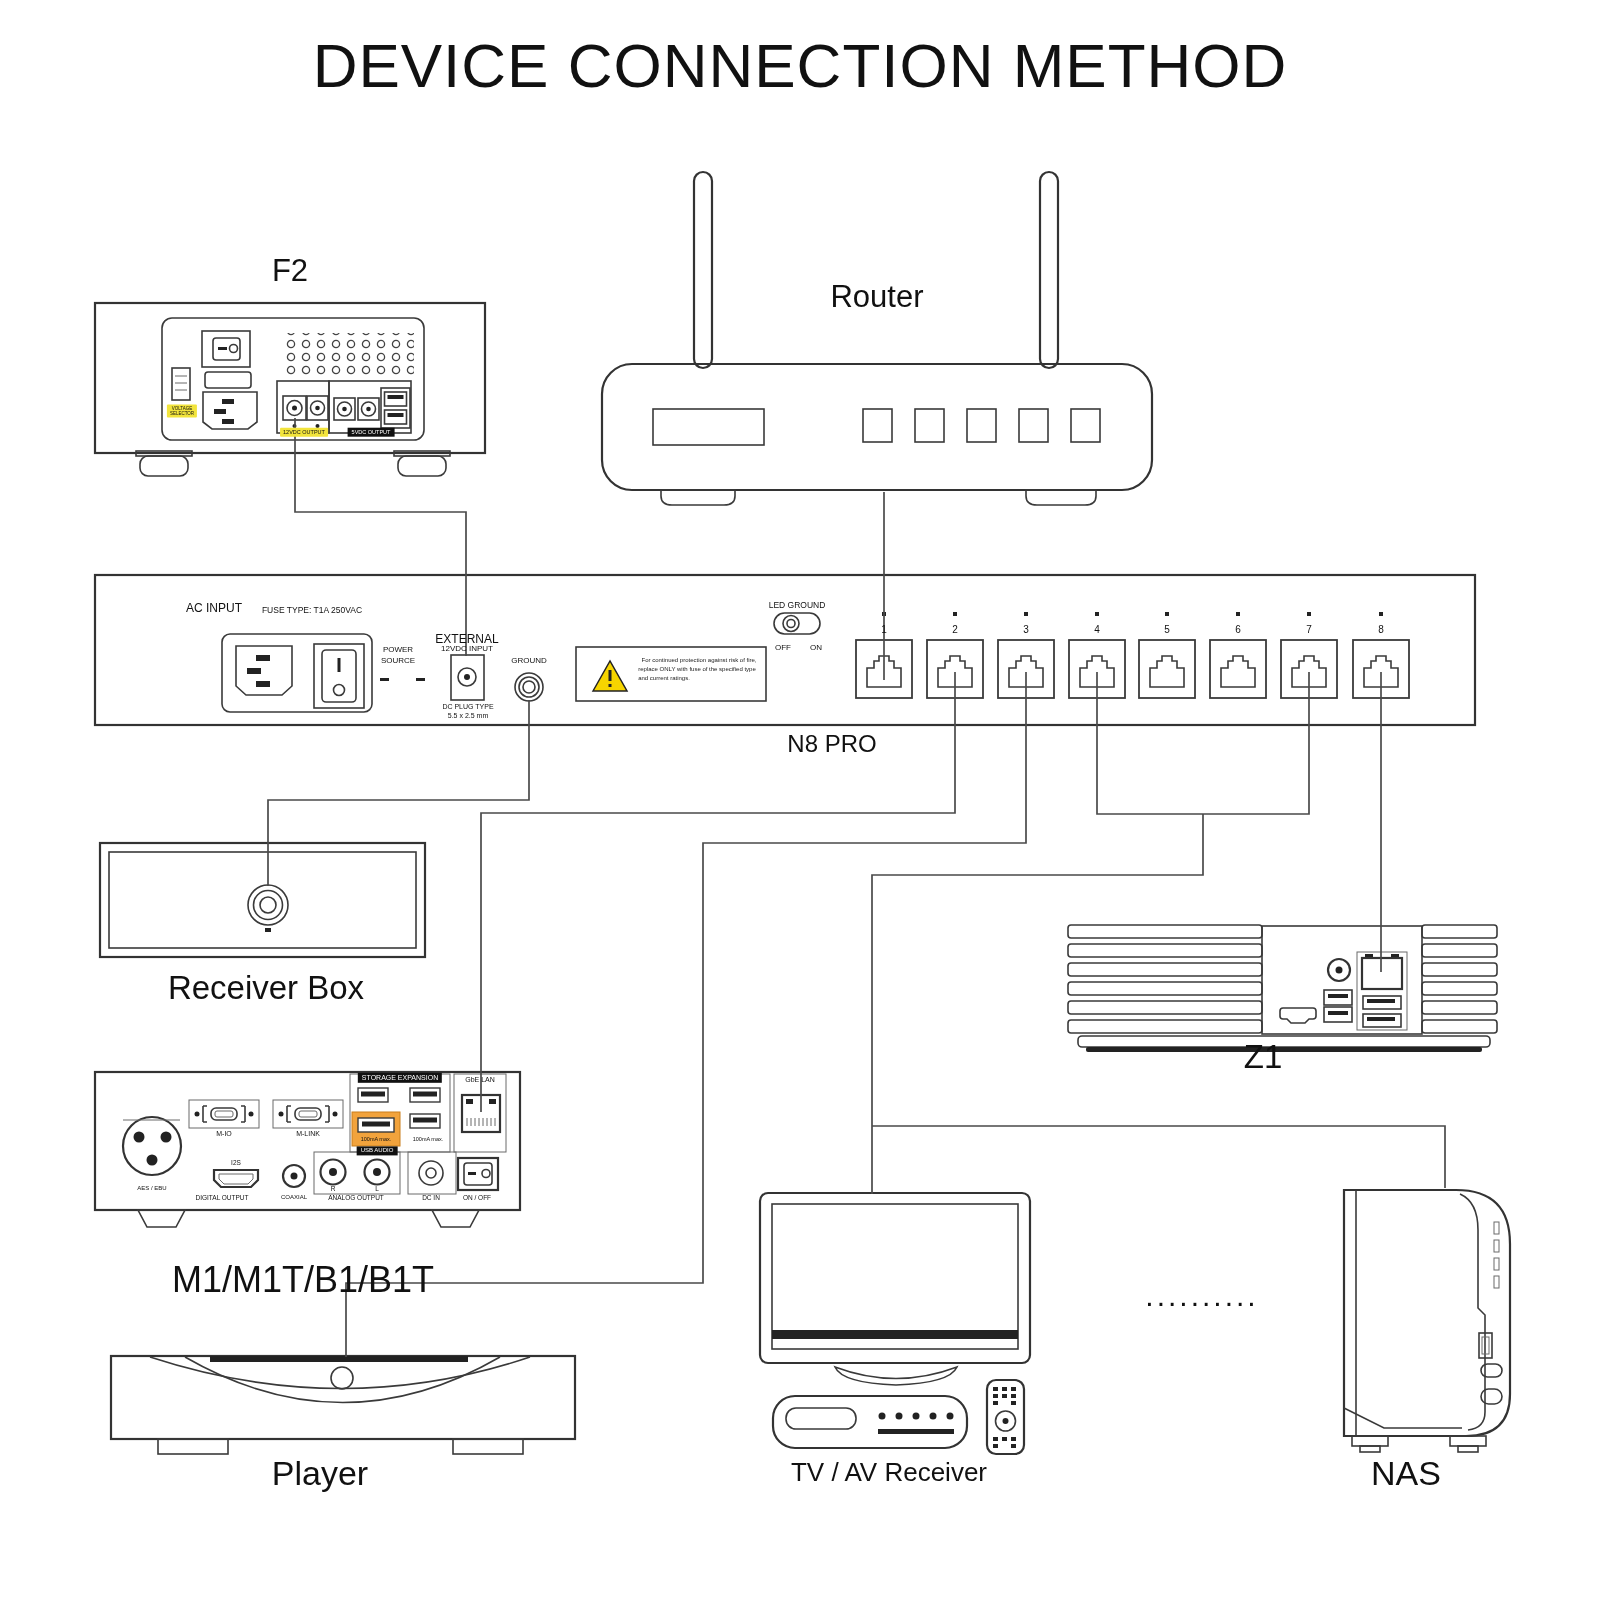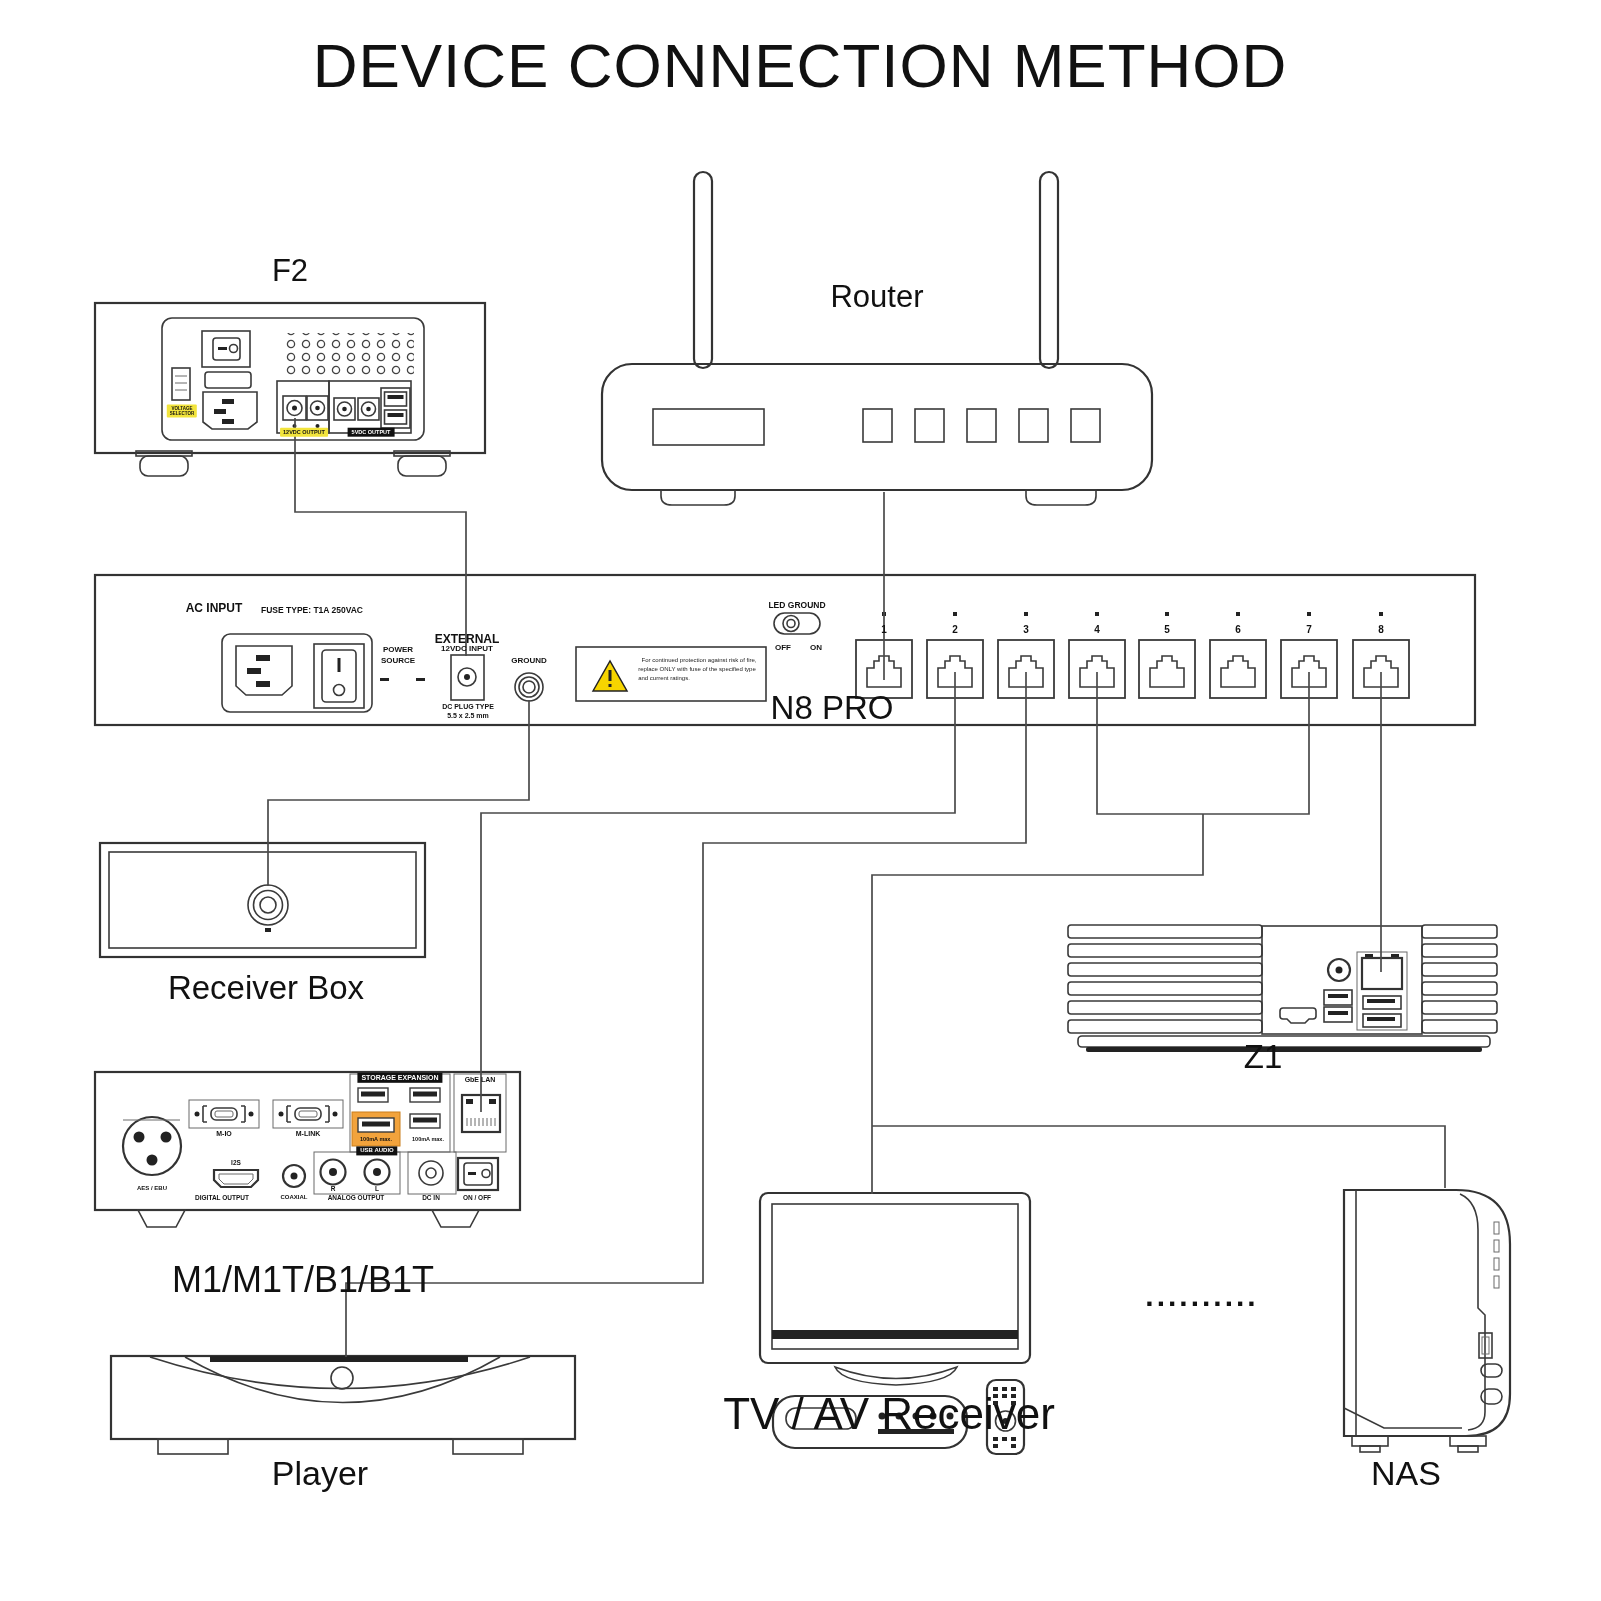--- a/index.html
+++ b/index.html
@@ -1,21 +1,21 @@
 <!DOCTYPE html>
 <html><head>
 <meta charset="utf-8">
 <style>
   *{box-sizing:border-box}
   body{margin:0;background:#fff}
   #wrap{position:relative;width:1601px;height:1601px;background:#fff;
         font-family:"Liberation Sans","DejaVu Sans",sans-serif;color:#111;overflow:hidden}
   svg{position:absolute;left:0;top:0}
   .t{position:absolute;transform:translate(-50%,-50%);white-space:pre;text-align:center;line-height:1.2}
-  .b{font-weight:bold}
+  .b{font-weight:normal}
   .title{font-size:62px;font-weight:normal;letter-spacing:1px}
   .lab{font-size:31px}
   .yellow{background:#f2e43c;padding:1px 3px;border-radius:1px}
   .orangetxt{color:#111}
   .black{background:#111;color:#fff;padding:1px 4px}
   .warn{color:#222}
   .s{fill:none;stroke:#3a3a3a;stroke-width:1.6}
   .s2{fill:none;stroke:#333;stroke-width:2.2}
   .thin{fill:none;stroke:#6a6a6a;stroke-width:1}
   .f{fill:#222;stroke:none}
@@ -382,26 +382,26 @@
     <polyline class="wire" points="1203,814 1203,875 872,875 872,1194"></polyline>
     <polyline class="wire" points="872,1126 1445,1126 1445,1188"></polyline>
     <polyline class="wire" points="1381,672 1381,972"></polyline>
   </g>
 </svg>
 
 <div class="t title" style="left:800px;top:66px">DEVICE CONNECTION METHOD</div>
 
 <div class="t lab" style="left:290px;top:271px">F2</div>
 <div class="t lab" style="left:877px;top:297px">Router</div>
-<div class="t lab" style="left:832px;top:708px;font-size:33px">N8 PRO</div>
+<div class="t lab" style="left:832px;top:744px;font-size:24px">N8 PRO</div>
 <div class="t lab" style="left:266px;top:988px;font-size:33px">Receiver Box</div>
 <div class="t lab" style="left:303px;top:1280px;font-size:36px">M1/M1T/B1/B1T</div>
 <div class="t lab" style="left:1263px;top:1057px;font-size:33px">Z1</div>
 <div class="t lab" style="left:320px;top:1473px;font-size:34px">Player</div>
-<div class="t lab" style="left:889px;top:1414px;font-size:44px">TV / AV Receiver</div>
+<div class="t lab" style="left:889px;top:1473px;font-size:26px">TV / AV Receiver</div>
 <div class="t lab" style="left:1406px;top:1473px;font-size:34px">NAS</div>
 <div class="t b" style="left:1202px;top:1296px;font-size:30px;letter-spacing:3px">..........</div>
 
 <div class="t b yellow" style="left:182px;top:411px;font-size:4.5px">VOLTAGE
 SELECTOR</div>
 <div class="t b yellow" style="left:304px;top:432px;font-size:5.5px">12VDC OUTPUT</div>
 <div class="t b black" style="left:371px;top:432px;font-size:5.5px">5VDC OUTPUT</div>
 
 <div class="t b" style="left:214px;top:608px;font-size:12px">AC INPUT</div>
 <div class="t b" style="left:312px;top:610px;font-size:8.5px">FUSE TYPE: T1A 250VAC</div>

